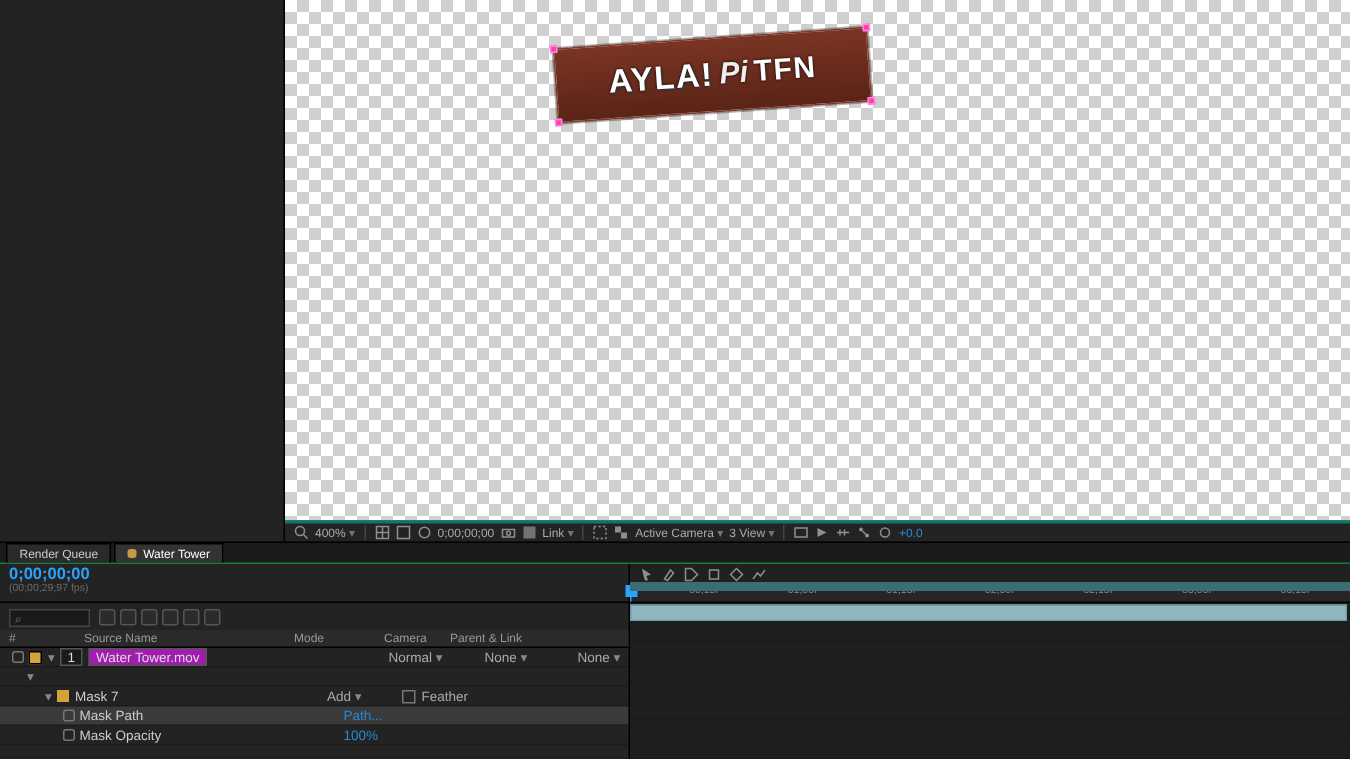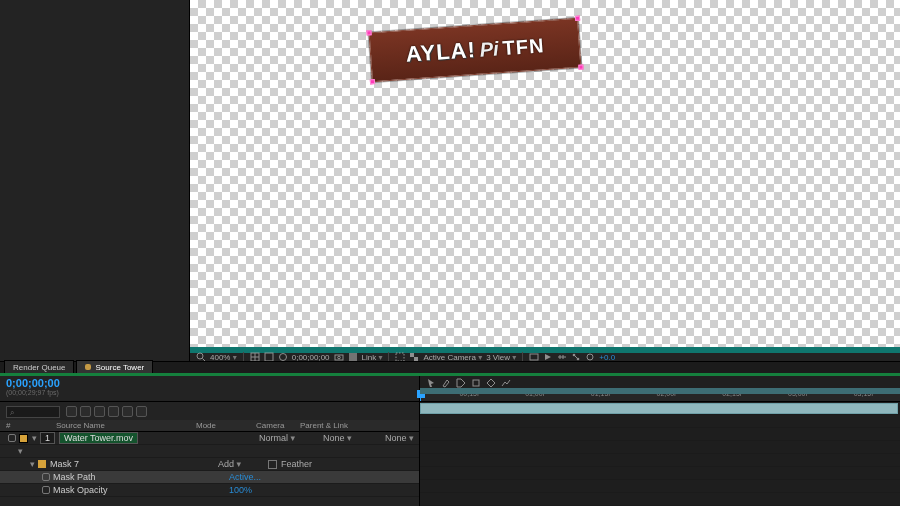--- a/index.html
+++ b/index.html
@@ -22,30 +22,30 @@
     background:linear-gradient(#7a3423,#5a2417); border:1px solid #7b3a2a; box-shadow:0 0 0 1px rgba(0,0,0,.3);
     display:flex; align-items:center; justify-content:center; gap:4px; padding:2px 6px; }
   #art .t1{ color:#fff; font-weight:800; font-size:22px; letter-spacing:1px; text-shadow:0 0 2px #000,1px 1px 0 #444;}
   #art .t2{ color:#eee; font-weight:900; font-size:20px; font-style:italic; text-shadow:0 0 2px #000;}
   #art .t3{ color:#fff; font-weight:900; font-size:20px; letter-spacing:1px; text-shadow:0 0 2px #000;}
   .handle{position:absolute;width:5px;height:5px;background:#ff3ab8;border:1px solid #ff8ad6;}
   .h-tl{left:-3px;top:-3px}.h-tr{right:-3px;top:-3px}.h-bl{left:-3px;bottom:-3px}.h-br{right:-3px;bottom:-3px}
 
   
   #viewer-bar { position:absolute; left:0; right:0; bottom:0; height:14px; background:#232323;
-    border-top:6px solid #0f766e; display:flex; align-items:center; gap:4px; padding:0 6px; color:#aaa; font-size:8px;}
+    border-top:2px solid #0f766e; display:flex; align-items:center; gap:4px; padding:0 6px; color:#aaa; font-size:8px;}
   #viewer-bar .sep{width:1px;height:10px;background:#444;margin:0 2px;}
   #viewer-bar .ico{width:10px;height:10px;display:inline-block;opacity:.8}
   #viewer-bar .lnk{color:#288bd4}
   #viewer-bar .dd::after{content:" \25BE"; opacity:.6}
   .btnish{cursor:default}
 
   
   #bottom { position:absolute; left:0; right:0; top:361px; bottom:0; background:#1e1e1e; border-top:1px solid #000;}
-  #tabs { height:14px; display:flex; align-items:flex-end; gap:2px; padding-left:4px; background:#1b1b1b; border-bottom:3px solid #15803d;}
+  #tabs { height:14px; display:flex; align-items:flex-end; gap:2px; padding-left:4px; background:#1b1b1b; border-bottom:1px solid #15803d;}
   .tab{height:13px;padding:1px 8px;background:#2a2a2a;color:#ccc;border:1px solid #000;border-bottom:none;font-size:8px;display:flex;align-items:center;gap:4px;}
   .tab.active{background:#333;color:#fff}
   .tab .dot{width:6px;height:6px;border-radius:2px;background:#c49a45}
 
   #tl-body{position:absolute; left:0; right:0; top:14px; bottom:0; display:flex;}
   #tl-left{width:420px; background:#232323; border-right:1px solid #000; position:relative;}
   #tl-right{flex:1; background:#202020; position:relative;}
 
   
   #tl-head{height:26px; border-bottom:1px solid #000; padding:2px 6px;}
@@ -197,21 +197,21 @@
       <span class="lnk btnish">+0.0</span>
     </div>
   </div>
 </div>
 
 <div id="bottom">
   <div id="tabs">
     <div class="tab">Render Queue</div>
     <div class="tab active">
       <span class="dot"></span>
-      <span>Source Tower</span>
+      <span>Water Tower</span>
     </div>
   </div>
 
   <div id="tl-body">
 
     <div id="tl-left">
       <div id="tl-head">
         <div id="tc">0;00;00;00</div>
         <div id="tc-sub">(00;00;29;97 fps)</div>
       </div>
@@ -233,21 +233,21 @@
         <span class="c5">Parent &amp; Link</span>
       </div>
 
       <div id="rows">
 
         <div class="row">
           <span class="stop"></span>
           <span class="swatch"></span>
           <span class="tw">▾</span>
           <span class="badge">1</span>
-          <span class="nm"><span class="badge" style="background:#14532d">Water Tower.mov</span></span>
+          <span class="nm"><span class="badge" style="background:#a21caf">Water Tower.mov</span></span>
           <span class="dd2 btnish" style="width:56px">Normal</span>
           <span class="dd2 btnish" style="width:48px;margin-left:8px">None</span>
           <span class="dd2 btnish" style="margin-left:14px">None</span>
         </div>
 
         <div class="row">
           <span class="pad1"></span>
             <span class="tw">▾</span>
         </div>
 
@@ -258,21 +258,21 @@
           <span class="nm" style="flex:0 0 168px">Mask 7</span>
           <span class="dd2 btnish" style="width:40px">Add</span>
           <span style="display:inline-block;width:9px;height:9px;border:1px solid #777;margin:0 4px 0 10px"></span>
           <span>Feather</span>
         </div>
 
         <div class="row sel">
           <span class="pad3"></span>
             <span class="stop"></span>
           <span class="nm" style="flex:0 0 176px">Mask Path</span>
-          <span class="val btnish">Active...</span>
+          <span class="val btnish">Path...</span>
         </div>
 
 
         <div class="row">
           <span class="pad3"></span>
             <span class="stop"></span>
           <span class="nm" style="flex:0 0 176px">Mask Opacity</span>
           <span class="val btnish">100%</span>
         </div>
 

